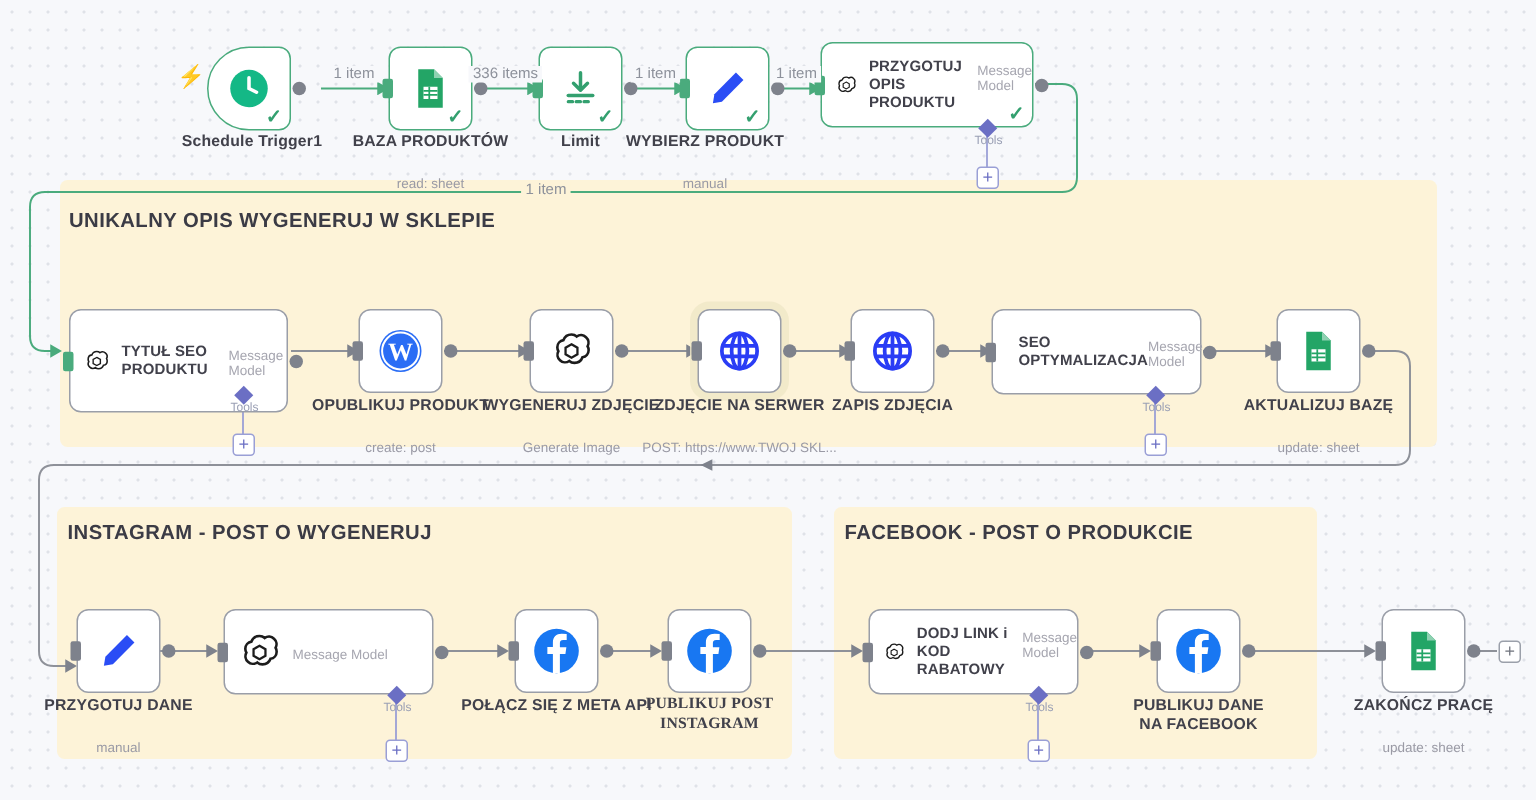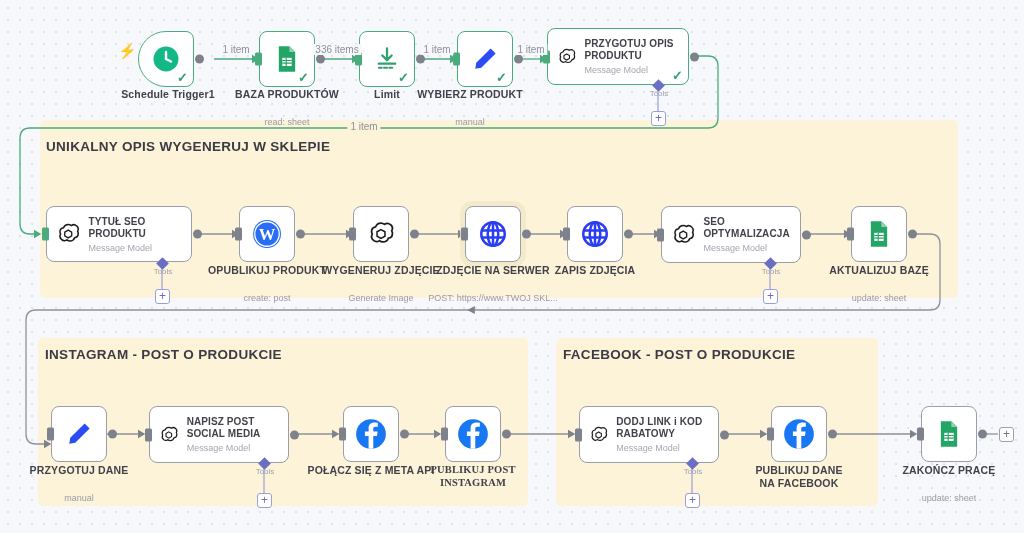--- a/index.html
+++ b/index.html
@@ -61,21 +61,21 @@
     z-index: 3;
   }
   .nlabel .t {
     font-size: 10.5px; font-weight: bold; color: #41414b; letter-spacing: .15px;
     line-height: 12.5px;
   }
   .nlabel .s {
     font-size: 9px; color: #9a9aa5; margin-top: 16px; line-height: 11px;
   }
 
-  .inner-txt { display: flex; flex-direction: column; justify-content: center; }
+  .inner-txt { display: flex; flex-direction: row; justify-content: center; }
   .inner-txt .t {
     font-size: 10px; font-weight: bold; color: #41414b;
     line-height: 12px; letter-spacing: .1px;
   }
   .inner-txt .s { font-size: 9px; color: #a6a6b0; margin-top: 3px; }
 
   
   .chk {
     position: absolute; right: 5px; bottom: 2px;
     color: #33a06f; font-size: 13px; font-weight: bold; line-height: 1;
@@ -119,21 +119,21 @@
   .bolt { position: absolute; color: #f2701f; font-size: 15px; z-index: 4; }
   svg.ic { display: block; }
 </style>
 </head>
 <body>
 
 <div class="group" style="left:40px; top:120px; width:918px; height:178px;"></div>
 <div class="group-title" style="left:46px; top:139px; z-index:3;">UNIKALNY OPIS WYGENERUJ W SKLEPIE</div>
 
 <div class="group" style="left:38px; top:338px; width:490px; height:168px;"></div>
-<div class="group-title" style="left:45px; top:347px; z-index:3;">INSTAGRAM - POST O PRODUKCIE</div>
+<div class="group-title" style="left:45px; top:347px; z-index:3;">INSTAGRAM - POST O WYGENERUJ</div>
 
 <div class="group" style="left:556px; top:338px; width:322px; height:168px;"></div>
 <div class="group-title" style="left:563px; top:347px; z-index:3;">FACEBOOK - POST O PRODUKCIE</div>
 
 <svg class="edges">
   <defs>
     <marker id="ag" markerWidth="7" markerHeight="7" refX="5" refY="3.5" orient="auto">
       <path d="M0,0 L6,3.5 L0,7 Z" fill="#4aab7d"></path>
     </marker>
     <marker id="ak" markerWidth="7" markerHeight="7" refX="5" refY="3.5" orient="auto">
@@ -250,21 +250,21 @@
     <div class="s">Message Model</div>
   </div>
   <span class="chk">✓</span>
   <span class="port-in g"></span>
   <span class="port-out"></span>
 </div>
 <span class="tool-d" style="left:654px; top:81px;"></span>
 <span class="tool-lbl" style="left:659px; top:89px;">Tools</span>
 <span class="plus" style="left:651px; top:111px;">+</span>
 
-<div class="node node-wide" style="left:46px; top:206px; width:146px; height:56px;">
+<div class="node node-wide" style="left:46px; top:206px; width:146px; height:69px;">
   <svg class="ic" width="28" height="28" viewBox="0 0 24 24">
     <path d="M12 2.6c-2.1 0-3.9 1.3-4.6 3.2-2 .3-3.5 2-3.5 4.1 0 .8.2 1.5.6 2.2-.9 1.7-.6 3.9.9 5.2 1.5 1.4 3.7 1.5 5.3.4.8.7 1.9 1.1 3 1.1 2.1 0 3.9-1.3 4.6-3.2 2-.3 3.5-2 3.5-4.1 0-.8-.2-1.5-.6-2.2.9-1.7.6-3.9-.9-5.2-1.5-1.4-3.7-1.5-5.3-.4-.8-.7-1.9-1.1-3-1.1z" fill="none" stroke="#1c1c1c" stroke-width="1.5"></path>
     <path d="M12 8.2 L15.4 10.1 L15.4 13.9 L12 15.8 L8.6 13.9 L8.6 10.1 Z" fill="none" stroke="#1c1c1c" stroke-width="1.3"></path>
   </svg>
   <div class="inner-txt">
     <div class="t">TYTUŁ SEO PRODUKTU</div>
     <div class="s">Message Model</div>
   </div>
   <span class="port-in g"></span>
   <span class="port-out"></span>
@@ -369,21 +369,20 @@
   <div class="t">PRZYGOTUJ DANE</div>
   <div class="s">manual</div>
 </div>
 
 <div class="node node-wide" style="left:149px; top:406px; width:140px; height:57px;">
   <svg class="ic" width="28" height="28" viewBox="0 0 24 24">
     <path d="M12 2.6c-2.1 0-3.9 1.3-4.6 3.2-2 .3-3.5 2-3.5 4.1 0 .8.2 1.5.6 2.2-.9 1.7-.6 3.9.9 5.2 1.5 1.4 3.7 1.5 5.3.4.8.7 1.9 1.1 3 1.1 2.1 0 3.9-1.3 4.6-3.2 2-.3 3.5-2 3.5-4.1 0-.8-.2-1.5-.6-2.2.9-1.7.6-3.9-.9-5.2-1.5-1.4-3.7-1.5-5.3-.4-.8-.7-1.9-1.1-3-1.1z" fill="none" stroke="#1c1c1c" stroke-width="1.5"></path>
     <path d="M12 8.2 L15.4 10.1 L15.4 13.9 L12 15.8 L8.6 13.9 L8.6 10.1 Z" fill="none" stroke="#1c1c1c" stroke-width="1.3"></path>
   </svg>
   <div class="inner-txt">
-    <div class="t">NAPISZ POST SOCIAL MEDIA</div>
     <div class="s">Message Model</div>
   </div>
   <span class="port-in"></span>
   <span class="port-out"></span>
 </div>
 <span class="tool-d" style="left:260px; top:459px;"></span>
 <span class="tool-lbl" style="left:265px; top:467px;">Tools</span>
 <span class="plus" style="left:257px; top:493px;">+</span>
 
 <div class="node node-sq" style="left:343px; top:406px;">

